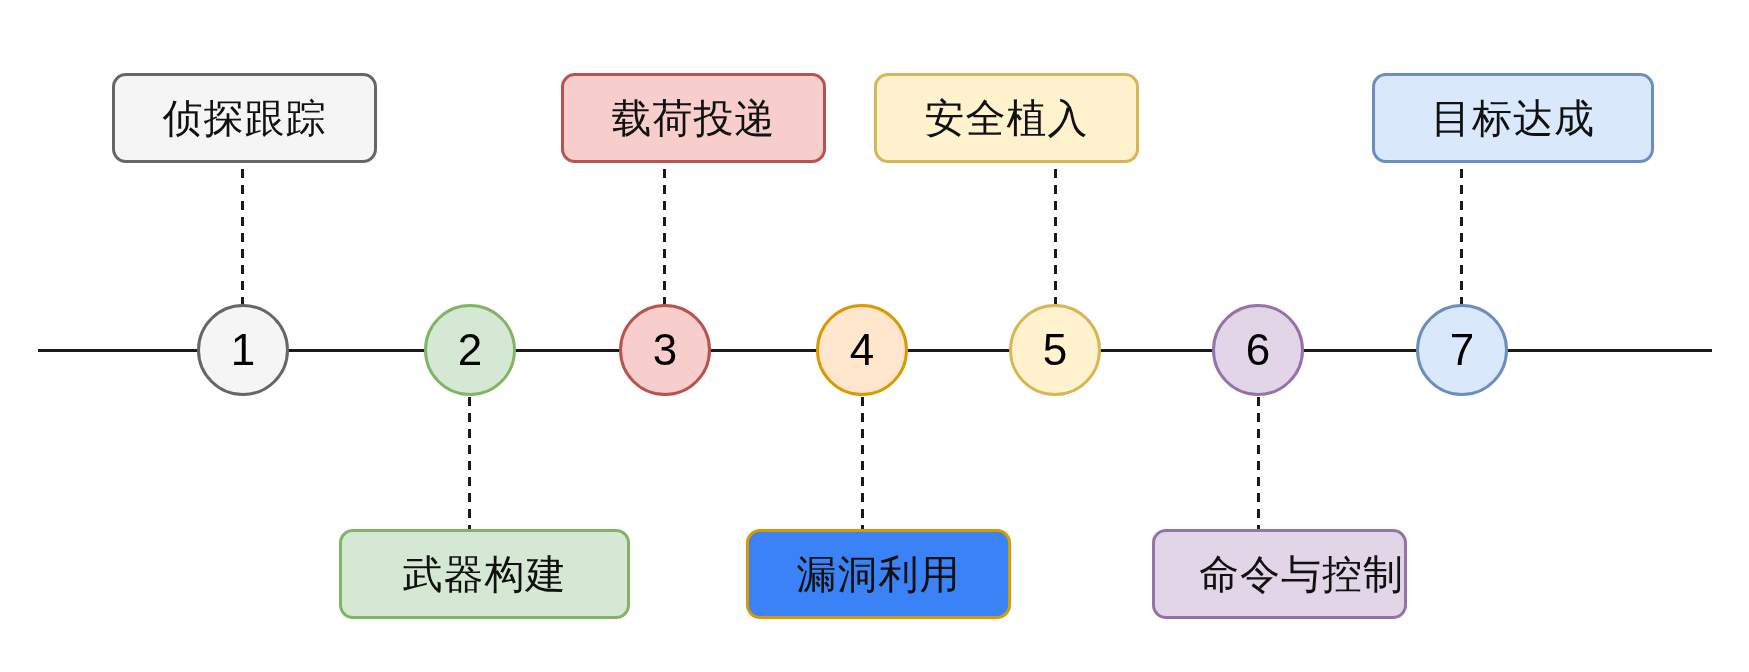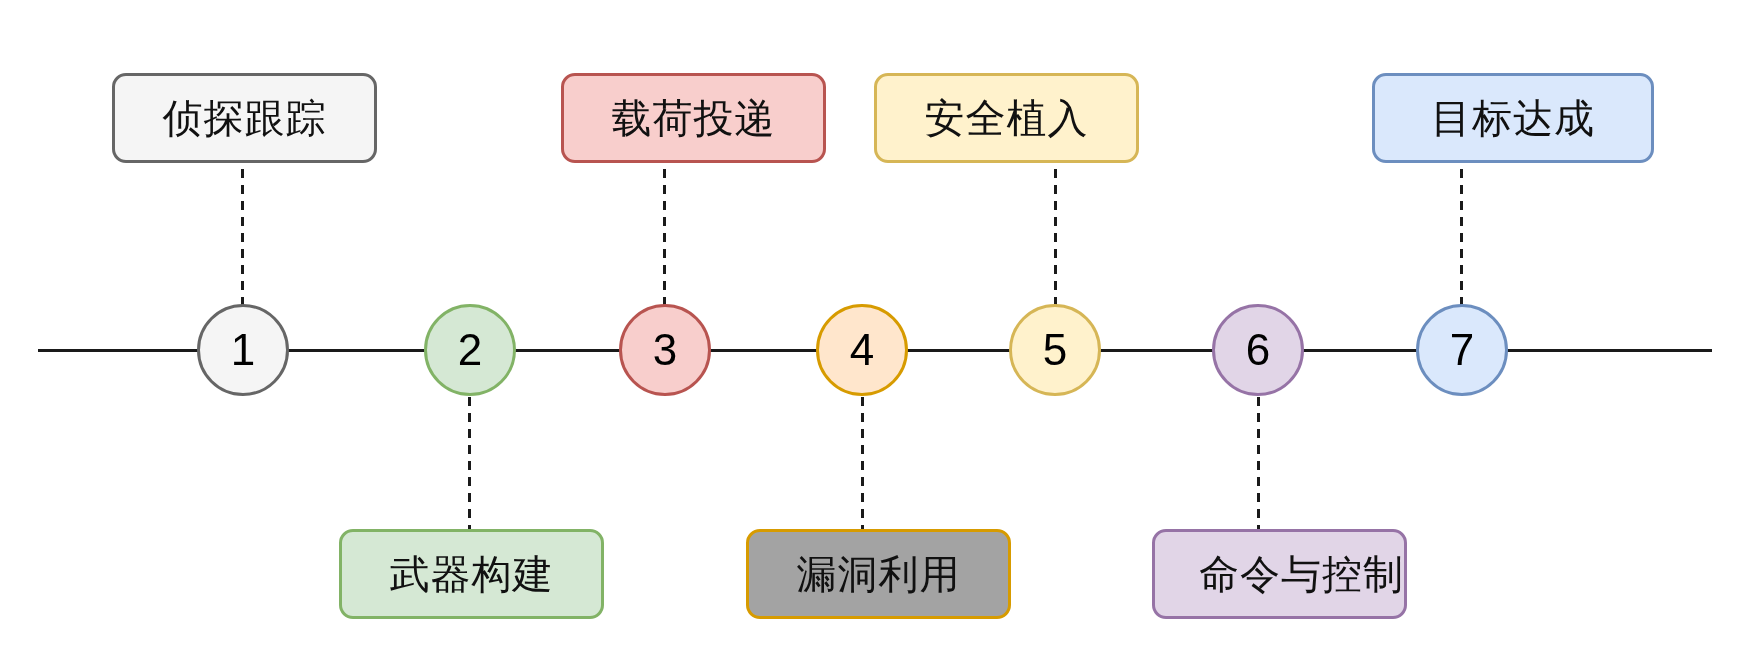--- a/index.html
+++ b/index.html
@@ -72,21 +72,21 @@
     align-items: center;
     justify-content: center;
     font-size: 40px;
     color: #111;
     letter-spacing: 1px;
     white-space: nowrap;
   }
   .box.top    { top: 73px; }
   .box.bottom { top: 529px; }
   .box.b1 { left: 112px;  width: 265px; }
-  .box.b2 { left: 339px;  width: 265px; }
+  .box.b2 { left: 339px;  width: 291px; }
   .box.b3 { left: 525px;  width: 265px; margin-left: 36px; }
   .box.b4 { left: 746px;  width: 265px; }
   .box.b5 { left: 874px;  width: 265px; }
   .box.b6 { left: 1152px; width: 255px; }
   .box.b7 { left: 1332px; width: 282px; margin-left: 40px; }
 </style>
 </head>
 <body>
 
 <div id="canvas">
@@ -103,21 +103,21 @@
 
   <div class="box top b1" style="background-color: rgb(245, 245, 245); border-color: rgb(102, 102, 102);">
     <span>侦探跟踪</span>
   </div>
   <div class="box bottom b2" style="background-color: rgb(213, 232, 212); border-color: rgb(130, 179, 102);">
     <span>武器构建</span>
   </div>
   <div class="box top b3" style="background-color: rgb(248, 206, 204); border-color: rgb(184, 84, 80);">
     <span>载荷投递</span>
   </div>
-  <div class="box bottom b4" style="background-color: #a3a3a3; border-color: rgb(215, 155, 0); font-family: Liberation Serif, serif;">
+  <div class="box bottom b4" style="background-color: #3b82f6; border-color: rgb(215, 155, 0); font-family: Liberation Serif, serif;">
     <span>漏洞利用</span>
   </div>
   <div class="box top b5" style="background-color: rgb(255, 242, 204); border-color: rgb(214, 182, 86);">
     <span>安全植入</span>
   </div>
   <div class="box bottom b6" style="background-color: rgb(225, 213, 231); border-color: rgb(150, 115, 166); justify-content: flex-end;">
     <span>命令与控制</span>
   </div>
   <div class="box top b7" style="background-color: rgb(218, 232, 252); border-color: rgb(108, 142, 191);">
     <span>目标达成</span>

